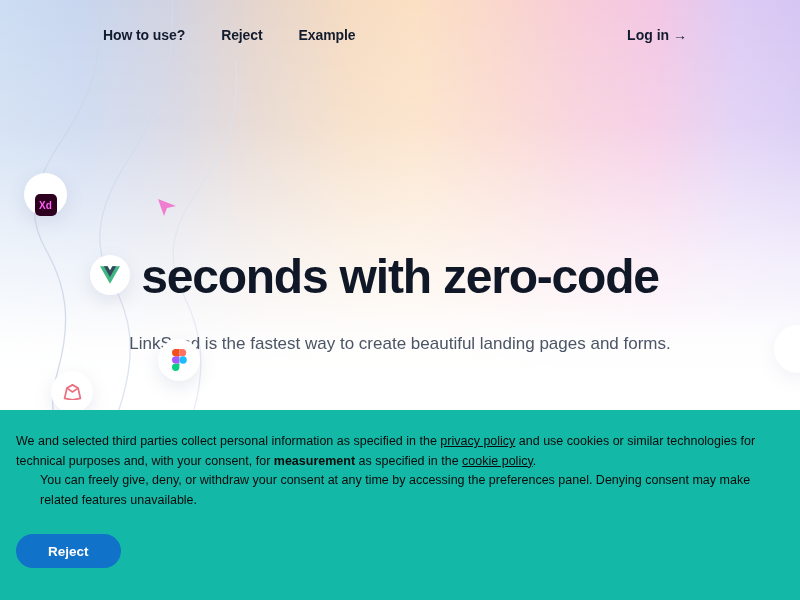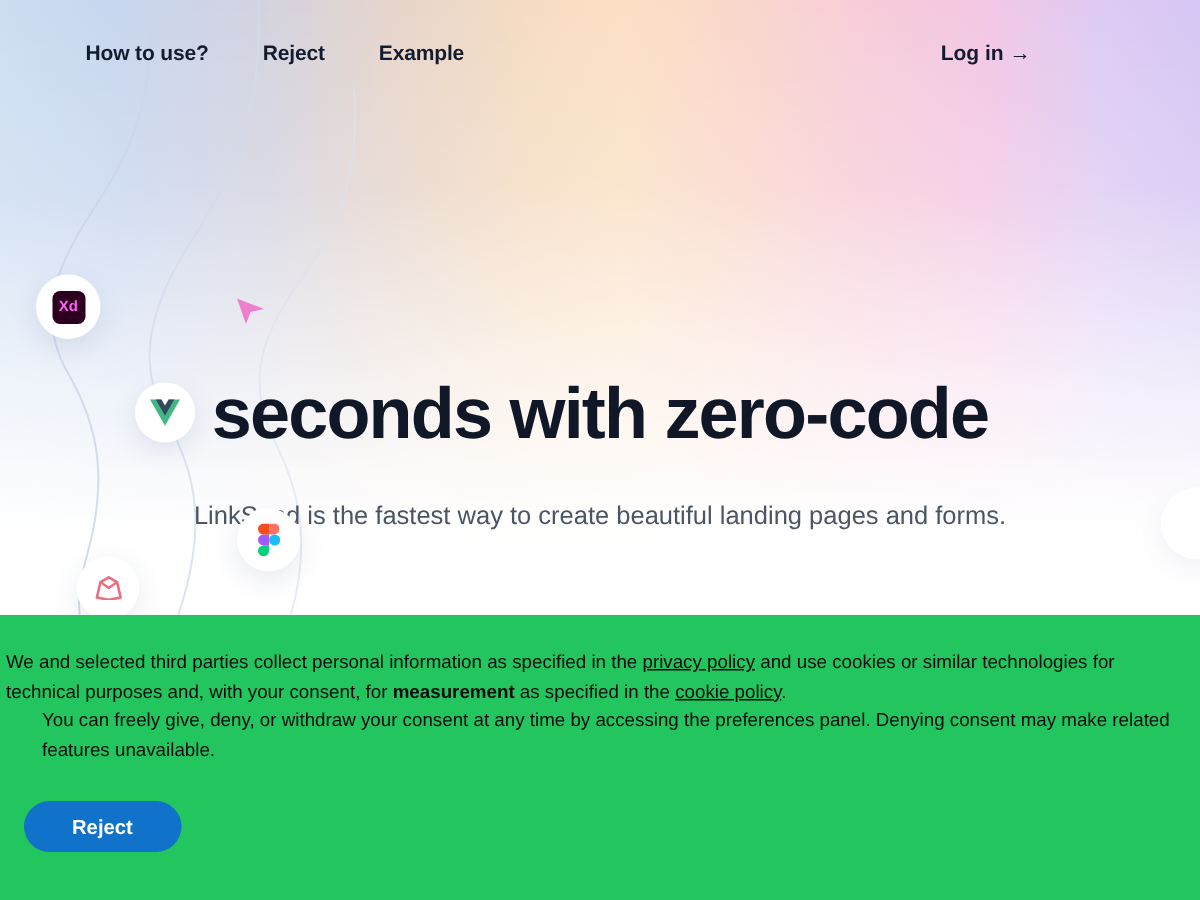--- a/index.html
+++ b/index.html
@@ -40,21 +40,21 @@
   }
 
   
   .waves { position:absolute; left:0; top:0; width:260px; height:430px; }
 
   
   .nav {
     position:absolute; top:0; left:0; right:0; height:70px;
     display:flex; align-items:center;
   }
-  .nav-links { display:flex; align-items:center; gap:36px; margin-left:57px; }
+  .nav-links { display:flex; align-items:center; gap:36px; margin-left:103px; }
   .nav-link {
     font-size:14px; font-weight:bold; color:#131c2e;
     letter-spacing:-0.1px; cursor:pointer; white-space:nowrap;
   }
   .nav-login {
     position:absolute; right:113px; font-size:14px; font-weight:bold;
     color:#131c2e; cursor:pointer; white-space:nowrap;
   }
 
   
@@ -67,38 +67,38 @@
     margin-top:24px; font-size:17px; line-height:25px;
     color:#4b5565; max-width:580px; margin-left:auto; margin-right:auto;
   }
 
   
   .bubble {
     position:absolute; border-radius:50%; background:#ffffff;
     display:flex; align-items:center; justify-content:center;
     box-shadow:0 6px 18px rgba(80,95,140,0.13);
   }
-  .bubble-xd    { left:24px;  top:183px; width:43px; height:43px; }
+  .bubble-xd    { left:24px;  top:173px; width:43px; height:43px;align-items:flex-end; }
   .bubble-vue   { left:90px;  top:255px; width:40px; height:40px; }
   .bubble-figma { left:158px; top:339px; width:42px; height:42px; }
   .bubble-sketch{ left:51px;  top:371px; width:42px; height:42px; }
   .bubble-right { right:-22px; top:325px; width:48px; height:48px; box-shadow:0 6px 18px rgba(80,95,140,0.08); }
   .bubble-pink  { left:150px; top:190px; width:34px; height:34px; box-shadow:none; background:transparent; }
 
   .xd-badge {
     width:22px; height:22px; border-radius:5px; background:#2e001f;
     color:#ff61f6; font-size:10px; font-weight:bold;
     display:flex; align-items:center; justify-content:center;
     font-family:"Liberation Sans", sans-serif;
   }
 
   
   .cookie {
     position:absolute; left:0; right:0; bottom:0; top:410px;
-    background:#22c55e; padding:22px 16px 0 4px;
+    background:#14b8a6; padding:22px 16px 0 16px;
   }
   .cookie p {
     font-size:12.5px; line-height:19.5px; color:#0b0b0b;
   }
   .cookie p + p { margin-top:0; }
   .cookie-para-2 { margin-top:6px;margin-left:24px; }
   .cookie a {
     color:#0b0b0b; text-decoration:underline;
   }
   .cookie strong { font-weight:bold; }

